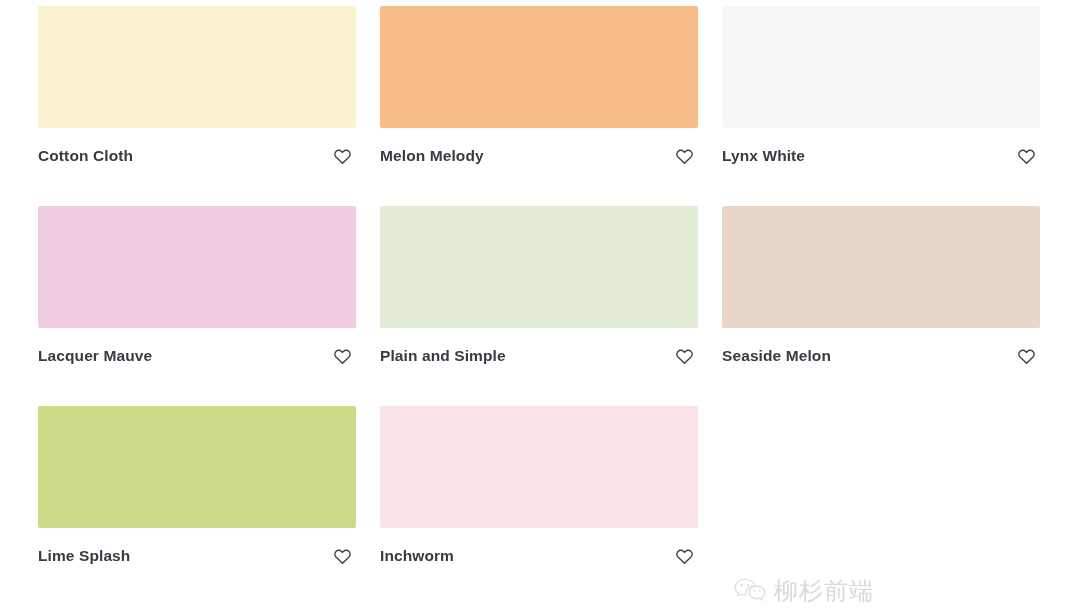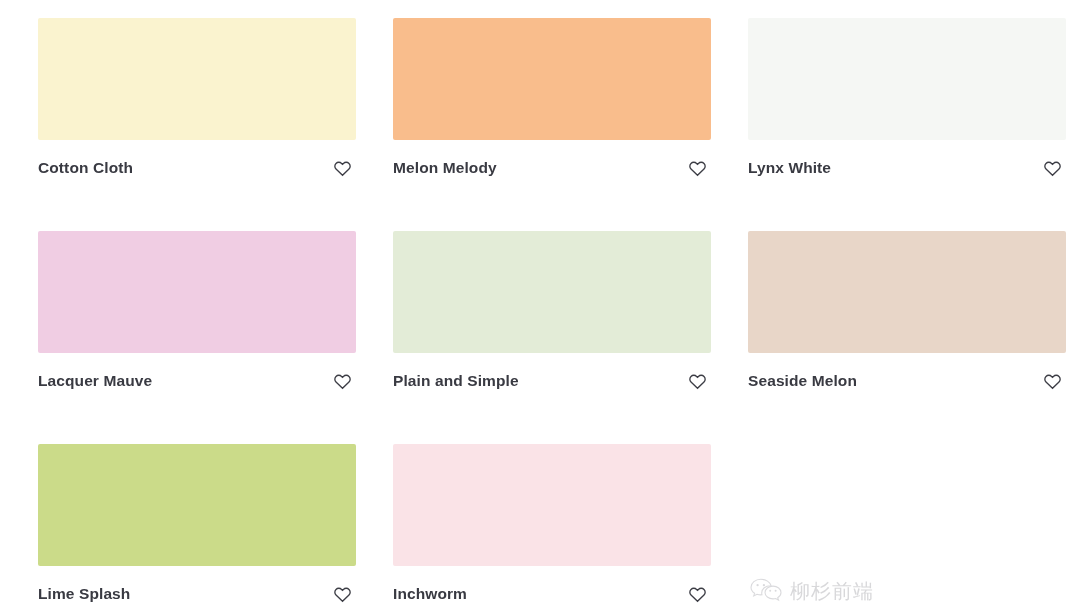--- a/index.html
+++ b/index.html
@@ -19,22 +19,21 @@
   #palette-grid {
     position: relative;
     width: 888px;
     height: 613px;
     display: grid;
     grid-template-columns: 342px 342px 342px;
     grid-template-rows: 200px 200px 200px;
     column-gap: 0px;
     row-gap: 0px;
     padding-left: 38px;
-    padding-top: 18px;
-    gap: 13px;
+    padding-top: 6px;
   }
 
   .swatch-card {
     position: relative;
     width: 318px;
   }
 
   .swatch-chip {
     width: 318px;
     height: 122px;
@@ -104,21 +103,21 @@
   }
 
   #watermark .wm-logo svg {
     display: block;
     width: 34px;
     height: 28px;
   }
 
   #watermark .wm-text {
     font-family: "DejaVu Sans", "Liberation Sans", sans-serif;
-    font-size: 20px;
+    font-size: 24px;
     font-weight: 400;
     color: #b9b9bd;
     letter-spacing: 1px;
     line-height: 1;
     white-space: nowrap;
   }
 </style>
 </head>
 <body style="background: rgb(255, 255, 255);">
 

